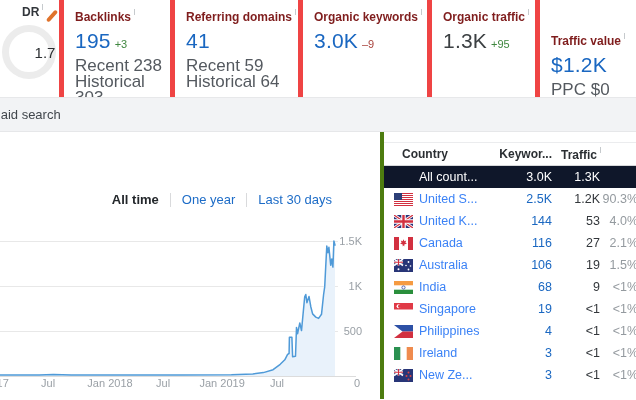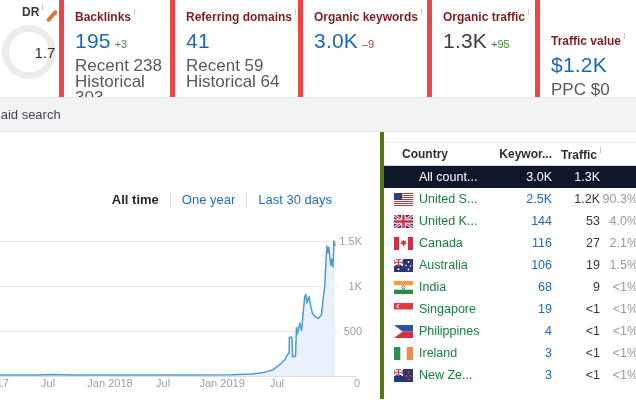--- a/index.html
+++ b/index.html
@@ -52,21 +52,21 @@
   .col-tr { width:48px; text-align:right; white-space:nowrap; }
   .col-pct { width:52px; text-align:right; padding-right:14px; white-space:nowrap; }
   .thead .col-tr { text-align:left; padding-left:9px; }
   .cell-kw { color:#1a67c1; }
   .cell-tr { color:#33373b; }
   .cell-pct { color:#949a9f; }
   .trow.highlight { background:#0f172a; }
   .trow.highlight .col-name { padding-left:35px; }
   .trow.highlight span { color:#fff; }
   .flag { display:inline-flex; width:19px; height:13px; margin-right:6px; flex:none; }
-  .country-name { color:#15803d; }
+  .country-name { color:#3b82f6; }
 </style>
 </head>
 <body>
 
 <div class="metrics-bar">
   <div class="card card-dr">
     <span class="dr-label"><span>DR</span><span class="info-tick"></span></span>
     <div class="dr-ring"></div>
     <div class="dr-needle"></div>
     <div class="dr-value">1.7</div>

